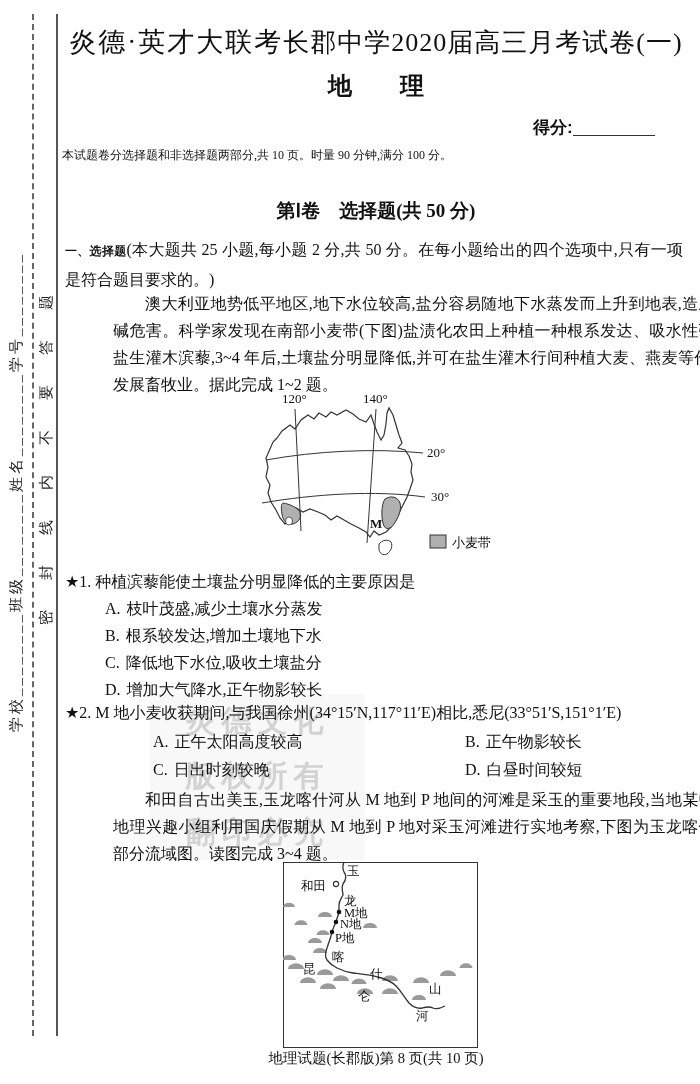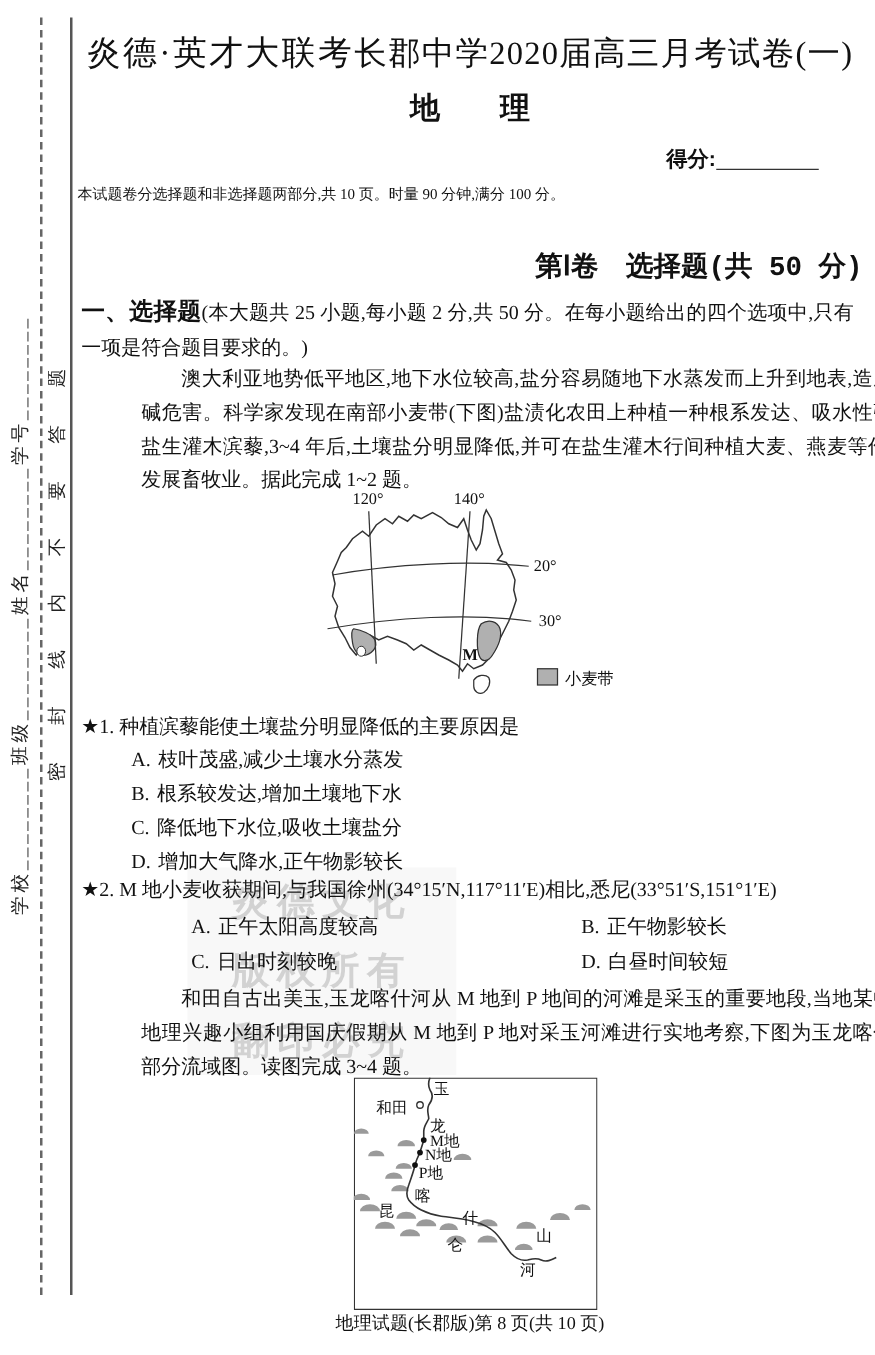--- a/index.html
+++ b/index.html
@@ -21,25 +21,25 @@
   .hdr{position:absolute;left:62px;right:10px;top:24px;text-align:center;white-space:nowrap;z-index:1;}
   .hdr .brush{font-weight:400;font-size:27px;letter-spacing:2px;}
   .hdr .kai{font-size:26px;letter-spacing:1px;}
   .subject{position:absolute;left:62px;right:10px;top:70px;text-align:center;font-size:24px;
         font-weight:bold;white-space:pre;z-index:1;}
   .score{position:absolute;left:533px;top:116px;font-family:"Liberation Sans",sans-serif;
         font-weight:bold;font-size:17px;z-index:1;}
   .score-line{display:inline-block;width:82px;border-bottom:1.5px solid #333;height:16px;vertical-align:-3px;}
   .exam-info{position:absolute;left:62px;right:10px;top:147px;font-size:12px;z-index:1;}
   
-  .sec-title{position:absolute;left:62px;right:10px;top:198px;text-align:right;font-size:22px;
-        font-weight:bold;font-family:Liberation Mono, monospace;z-index:1;}
+  .sec-title{position:absolute;left:62px;right:10px;top:198px;text-align:center;font-size:19px;
+        font-weight:bold;font-family:Liberation Serif, serif;z-index:1;}
   .instruction{position:absolute;left:65px;width:618px;top:236px;font-size:16px;line-height:27.5px;
         text-align:justify;z-index:1;}
-  .instruction .lead{font-weight:bold;font-family:"Liberation Sans",sans-serif;font-size:19px;}
+  .instruction .lead{font-weight:bold;font-family:"Liberation Sans",sans-serif;font-size:12px;}
   .passage{position:absolute;left:65px;width:618px;font-size:16px;line-height:27px;
         text-align:justify;text-indent:2em;z-index:1;margin-left:48px;}
   .p1{top:290px;}
   .p2{top:786px;}
   
   .question{position:absolute;left:65px;width:618px;font-size:16px;z-index:1;}
   .q1{top:568px;line-height:27px;}
   .q2{top:699px;line-height:28.5px;}
   .q-line .prefix{margin-right:4px;}
   .opt{margin-left:40px;}

